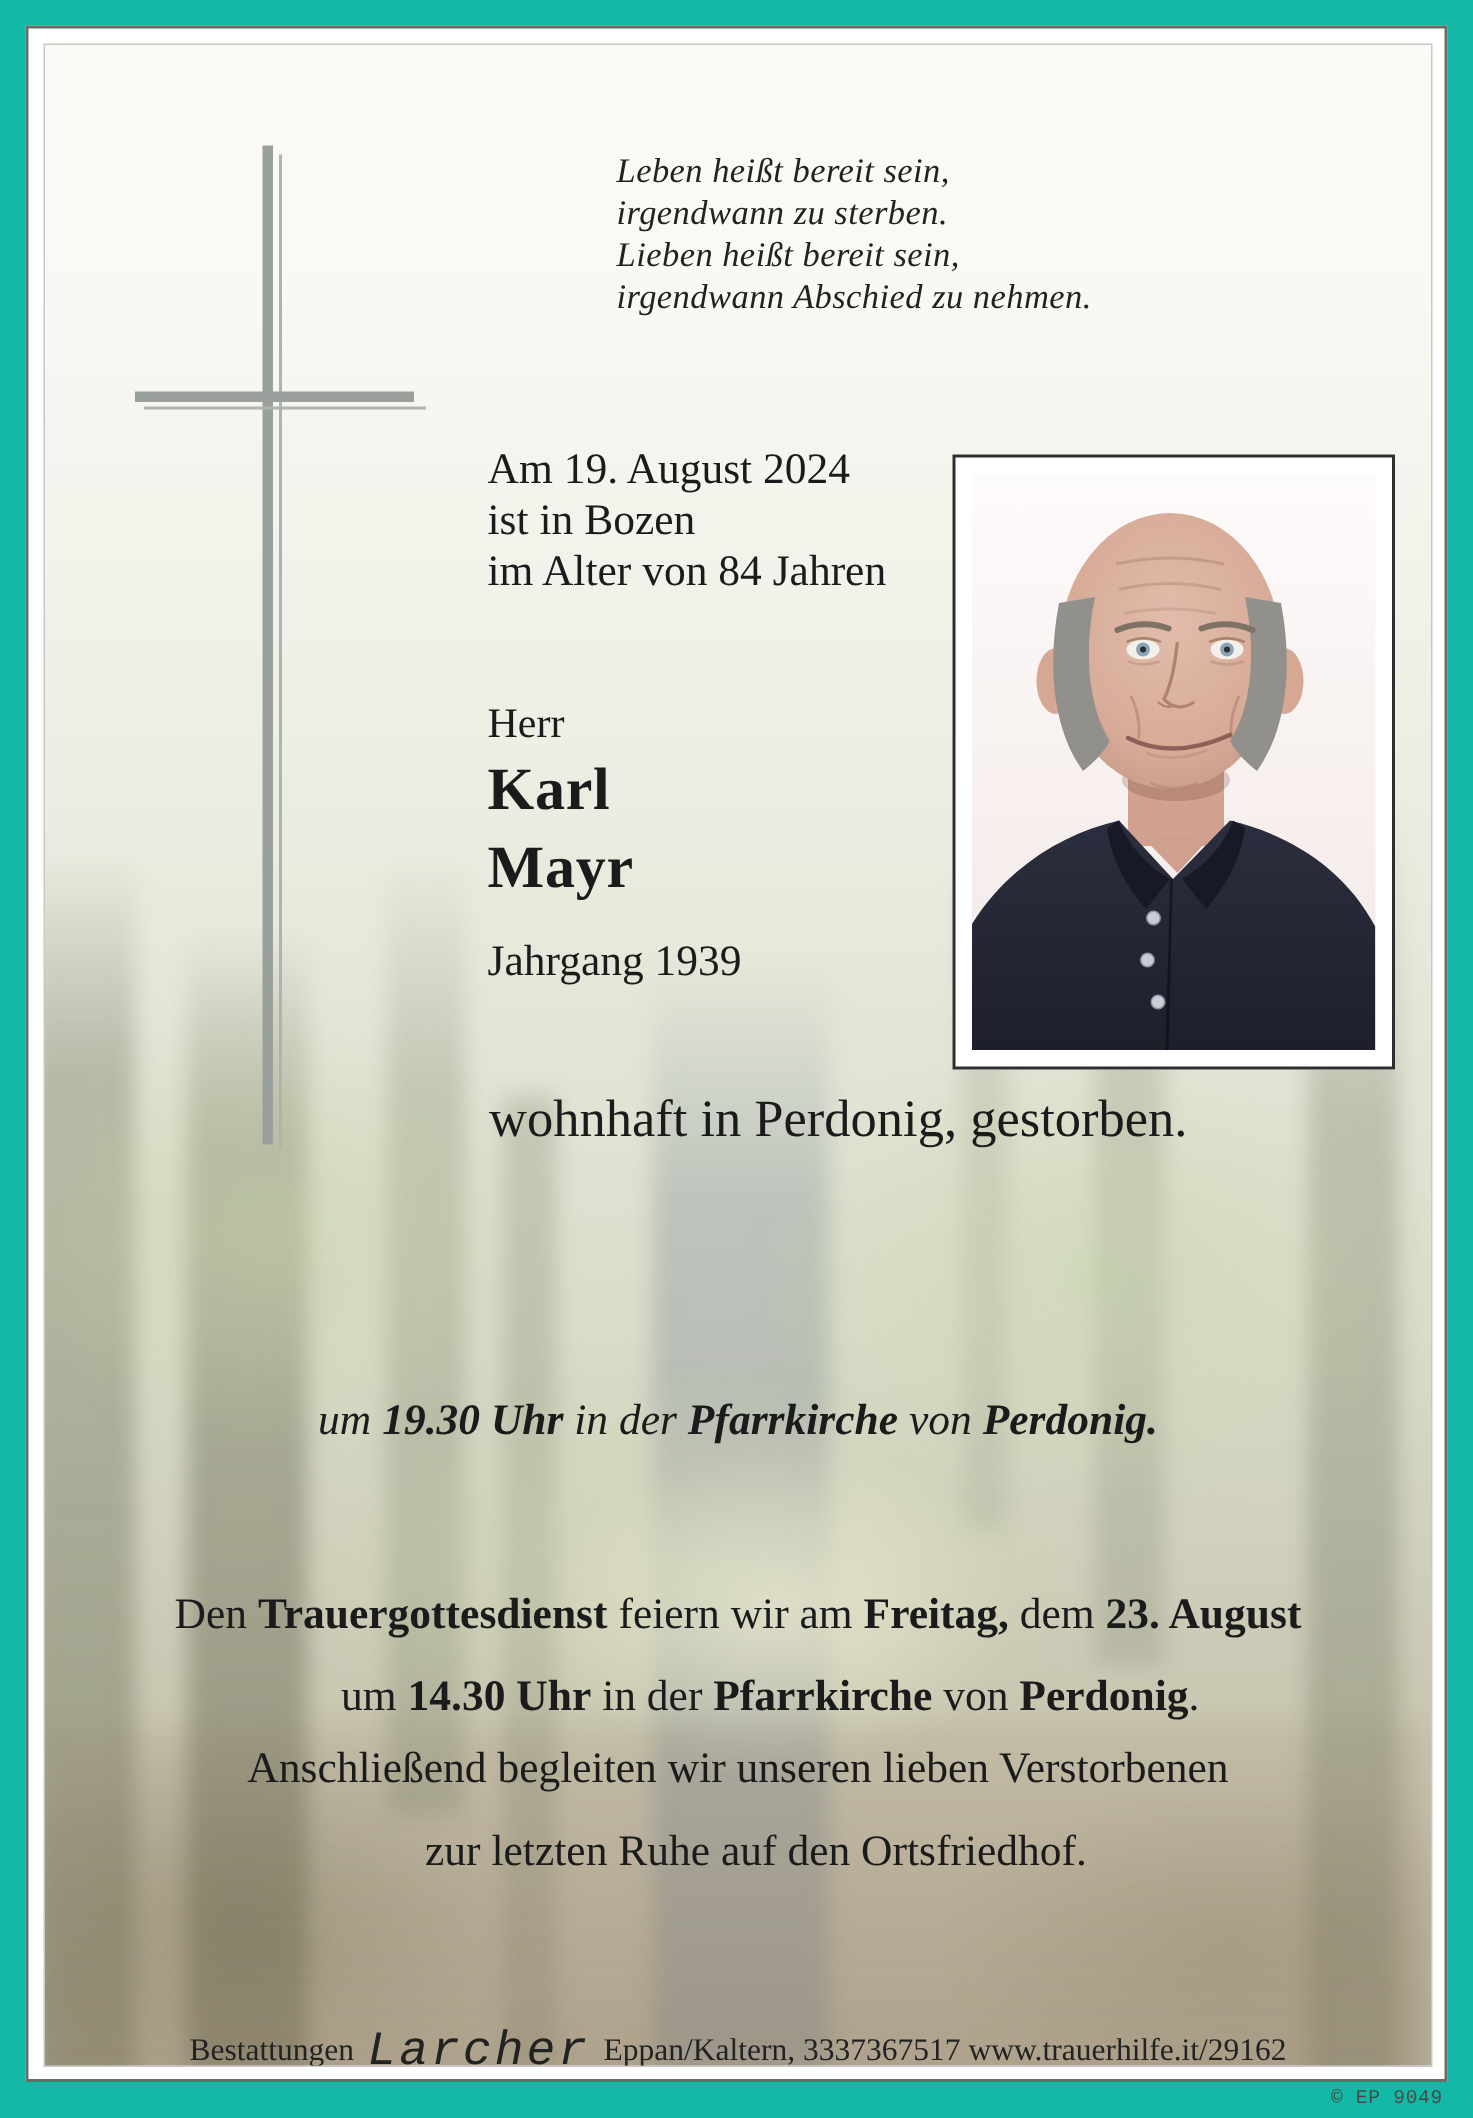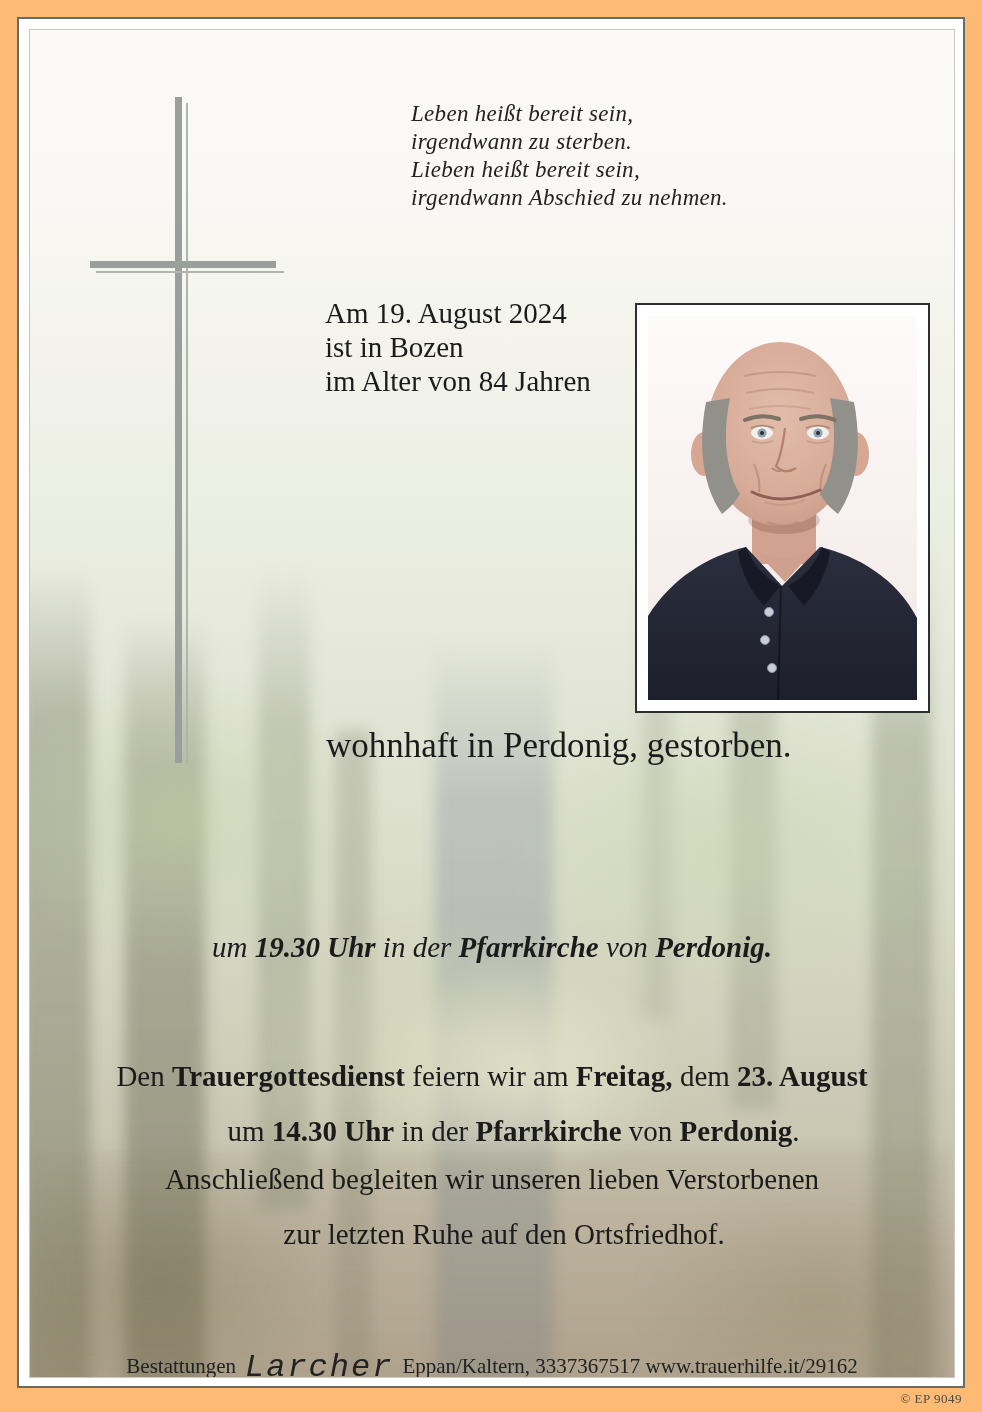--- a/index.html
+++ b/index.html
@@ -1,20 +1,20 @@
 <!DOCTYPE html>
 <html><head>
 <meta charset="utf-8">
 <style>
   html,body{margin:0;padding:0;}
   body{background:#9aa09a;}
   .page{
     position:relative;
     width:982px;height:1412px;
-    background:#fdba74;
+    background:#14b8a6;
     font-family:"Liberation Serif", serif;
     color:#1b1b1b;
     overflow:hidden;
   }
   
   .card{
     position:absolute;left:17px;top:17px;right:17px;bottom:24px;
     border:2px solid #686c66;
     background:#ffffff;
     padding:10px;
@@ -79,21 +79,21 @@
     box-sizing:border-box;border:2px solid #2e2e2e;
     background:#ffffff;padding:11px;
   }
   .photo-inner{
     width:269px;height:384px;overflow:hidden;
     background:linear-gradient(180deg,#fdfbfa 0%,#f7f0ef 55%,#f1e9e8 100%);
   }
   
   .printcode{
     position:absolute;right:20px;top:1391px;
-    font-family:Liberation Serif, serif;
+    font-family:Liberation Mono, monospace;
     font-size:13px;color:#474a47;letter-spacing:.5px;
   }
 </style>
 </head>
 <body>
 
 <div class="page">
 
   <div class="card">
     <div class="paper">
@@ -129,20 +129,26 @@
         <div>Lieben heißt bereit sein,</div>
         <div>irgendwann Abschied zu nehmen.</div>
       </div>
 
       <div class="deathinfo">
         <div>Am 19. August 2024</div>
         <div>ist in Bozen</div>
         <div>im Alter von 84 Jahren</div>
       </div>
 
+      <div class="nameblock">
+        <div class="salut">Herr</div>
+        <div class="bigname">Karl</div>
+        <div class="bigname">Mayr</div>
+        <div class="jahrgang">Jahrgang 1939</div>
+      </div>
 
       <div class="photo">
         <div class="photo-inner">
           <svg width="269" height="384" viewBox="0 0 269 384" xmlns="http://www.w3.org/2000/svg">
             <defs>
               <radialGradient id="skin" cx="50%" cy="40%" r="65%">
                 <stop offset="0%" stop-color="#e2bcab"></stop>
                 <stop offset="70%" stop-color="#d7ab98"></stop>
                 <stop offset="100%" stop-color="#c99c8a"></stop>
               </radialGradient>

